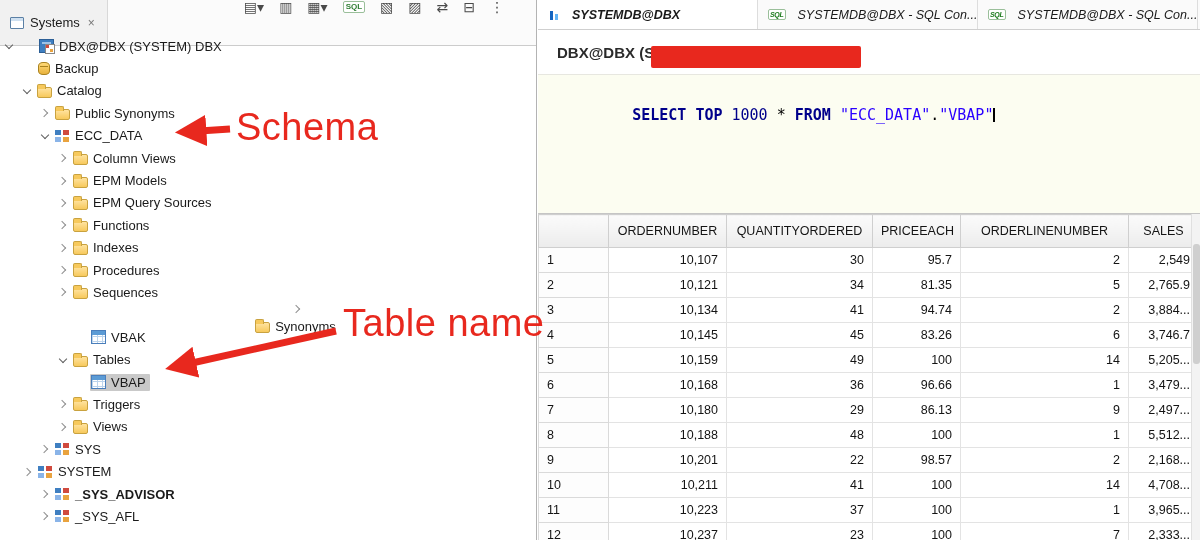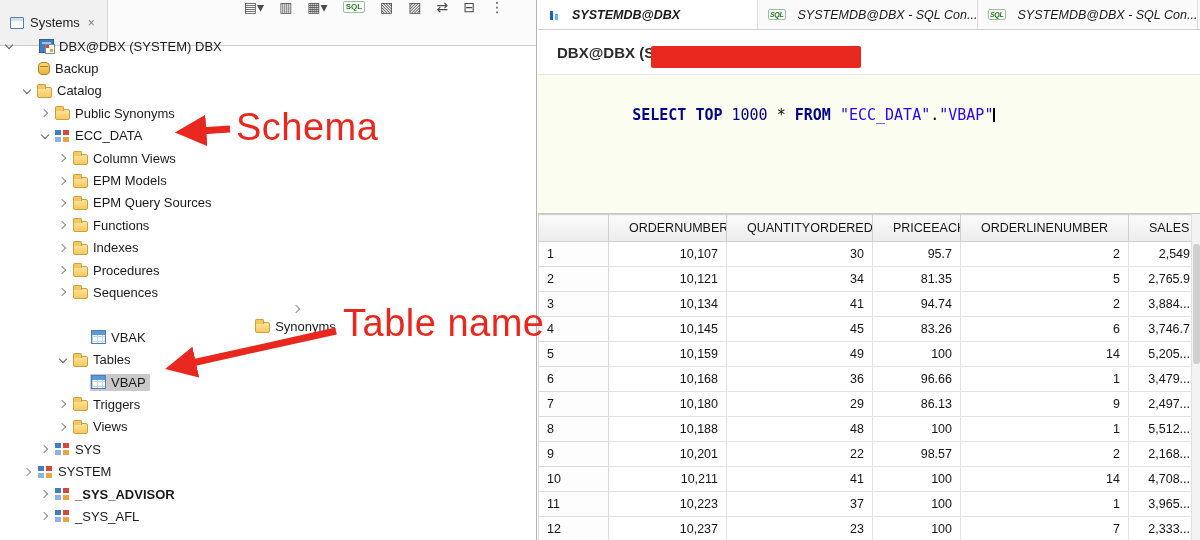--- a/index.html
+++ b/index.html
@@ -64,21 +64,21 @@
 
   .sql-editor { position: absolute; top: 74px; left: 0; right: 0; height: 139px; background: #fcfdf1; border-top: 1px solid #e7e7e0; padding: 13px 14px 0 40px; font-family: "DejaVu Sans Mono", monospace; font-size: 15px; white-space: pre; }
   .tok-kw { color: #00008b; font-weight: bold; }
   .tok-num { color: #00008b; }
   .tok-str { color: #2a00ff; }
   .tok-pl { color: #000; }
   .caret { display: inline-block; width: 1.5px; height: 14px; background: #000; vertical-align: -2px; }
 
   .result-grid { position: absolute; top: 213px; left: 0; right: 0; bottom: 0; overflow: hidden; border-top: 1px solid #c5c5c5; background: #fff; }
   .result-grid table { width: 660px; table-layout: fixed; border-collapse: collapse; font-size: 12.5px; color: #141414; }
-  .result-grid th { height: 27px; background: linear-gradient(#fbfbfb, #ececec); border: 1px solid #cfcfcf; font-weight: normal; text-align: right; padding: 0 20px; overflow: hidden; white-space: nowrap; }
+  .result-grid th { height: 33px; background: linear-gradient(#fbfbfb, #ececec); border: 1px solid #cfcfcf; font-weight: normal; padding: 0 8px; overflow: hidden; white-space: nowrap; }
   .result-grid td { height: 25px; border: 1px solid #e3e3e3; text-align: right; padding: 0 8px; overflow: hidden; white-space: nowrap; }
   .result-grid td.rownum { text-align: left; background: #fdfdfd; border-color: #dadada; }
   .grid-scrollbar { position: absolute; right: 0; top: 0; bottom: 0; width: 9px; background: #f3f3f3; border-left: 1px solid #e0e0e0; }
   .grid-scrollbar .thumb { position: absolute; top: 30px; left: 1px; width: 7px; height: 120px; background: #cfcfcf; border-radius: 3px; }
 
   
   .overlay { position: absolute; left: 0; top: 0; width: 1200px; height: 540px; pointer-events: none; z-index: 60; }
   .ann-text { position: absolute; color: #e8281e; font-size: 38px; line-height: 1; letter-spacing: 0.5px; pointer-events: none; z-index: 61; }
   #ann-schema { left: 236px; top: 108px; }
   #ann-table { left: 343px; top: 304px; }

